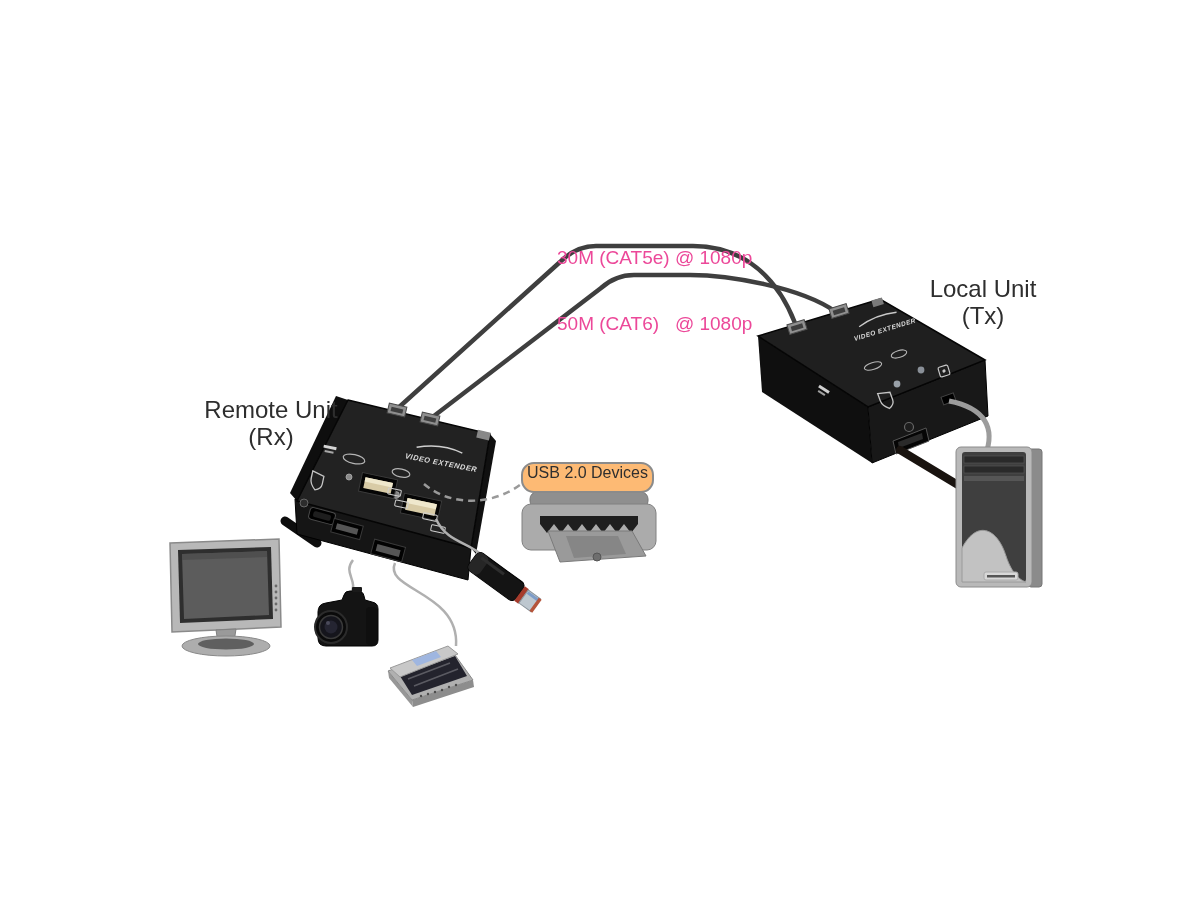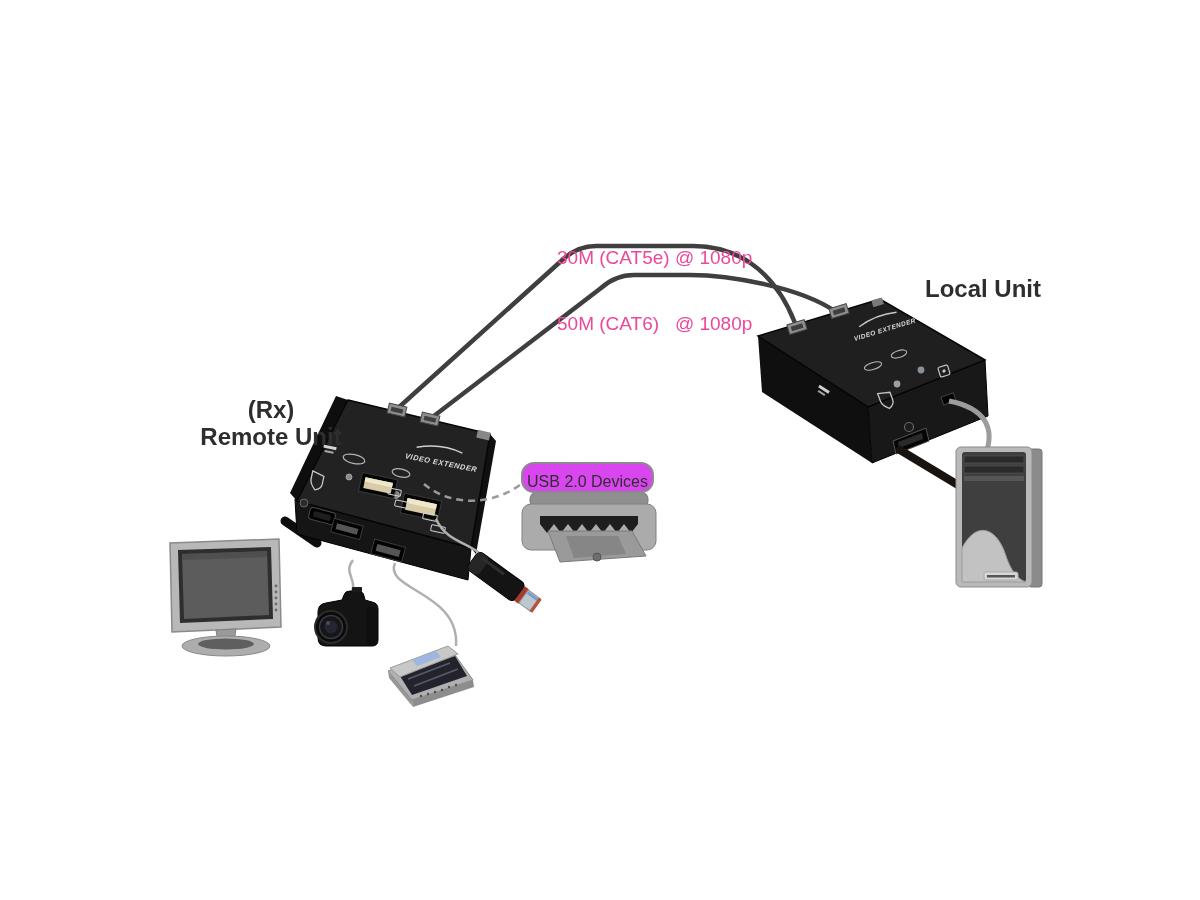--- a/index.html
+++ b/index.html
@@ -1,26 +1,26 @@
 <!DOCTYPE html>
 <html><head>
 <meta charset="utf-8">
 <style>
   html,body{margin:0;padding:0;background:#fff;}
   .canvas{position:relative;width:1200px;height:900px;background:#ffffff;overflow:hidden;
           font-family:"Liberation Sans", sans-serif;}
   .diagram-svg{position:absolute;left:0;top:0;z-index:1;}
   .txt{position:absolute;z-index:3;color:#3d3d3d;}
   .distance-label{left:557px;top:203px;font-size:19px;line-height:22px;white-space:pre;color:#ec4899;}
-  .unit-label{width:170px;text-align:center;font-size:24px;line-height:27px;color:#2e2e2e;font-weight:bold;}
+  .unit-label{width:170px;text-align:center;font-size:24px;line-height:27px;color:#2e2e2e;}
   .local-label{left:898px;top:275px;}
   .remote-label{left:186px;top:396px;}
   .callout{position:absolute;z-index:3;left:521px;top:462px;width:129px;height:27px;
-           background:#d946ef;border:2px solid #8b8b8b;border-radius:13px;
-           display:flex;align-items:flex-end;justify-content:center;
+           background:#fdba74;border:2px solid #8b8b8b;border-radius:13px;
+           display:flex;align-items:flex-start;justify-content:center;
            font-size:16px;color:#2f2f2f;}
   svg text.marking{font-family:"Liberation Sans", sans-serif;font-weight:bold;font-style:italic;
            fill:#dcdcdc;letter-spacing:.5px;}
 </style>
 </head>
 <body>
 
 <div class="canvas">
 
 <svg class="diagram-svg" width="1200" height="900" viewBox="0 0 1200 900">
@@ -221,24 +221,25 @@
   </g>
 </svg>
 
 <div class="txt distance-label">
   <div>30M (CAT5e) @ 1080p</div>
   <div>50M (CAT6)   @ 1080p</div>
 </div>
 
 <div class="txt unit-label local-label">
   <div>Local Unit</div>
+  <div>(Tx)</div>
 </div>
 
 <div class="txt unit-label remote-label">
+  <div>Remote Unit</div>
   <div>(Rx)</div>
-  <div>Remote Unit</div>
 </div>
 
 <div class="callout">
   <span>USB 2.0 Devices</span>
 </div>
 
 </div>
 
 </body></html>

